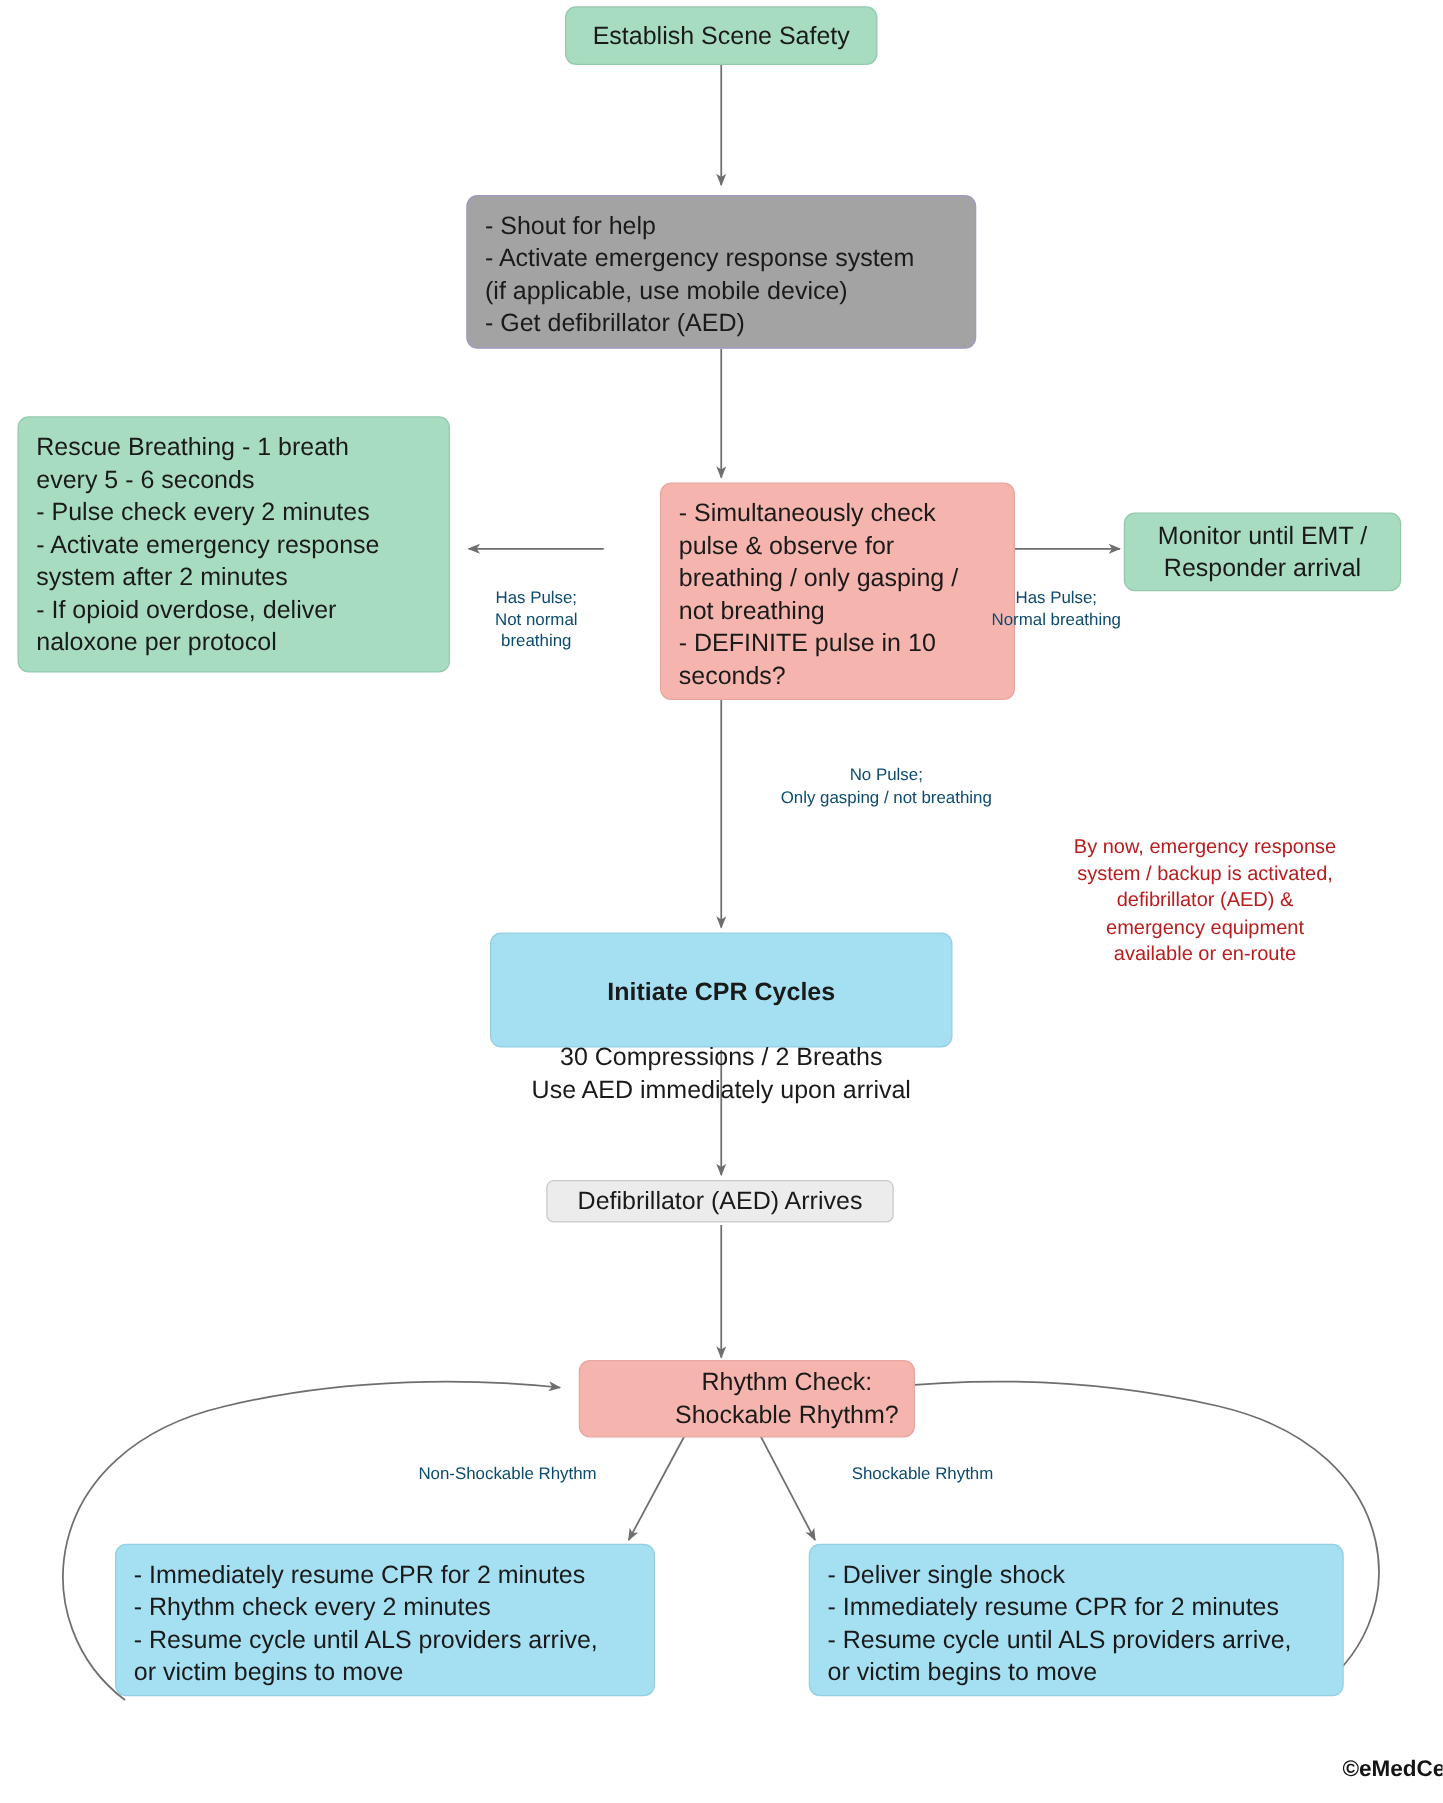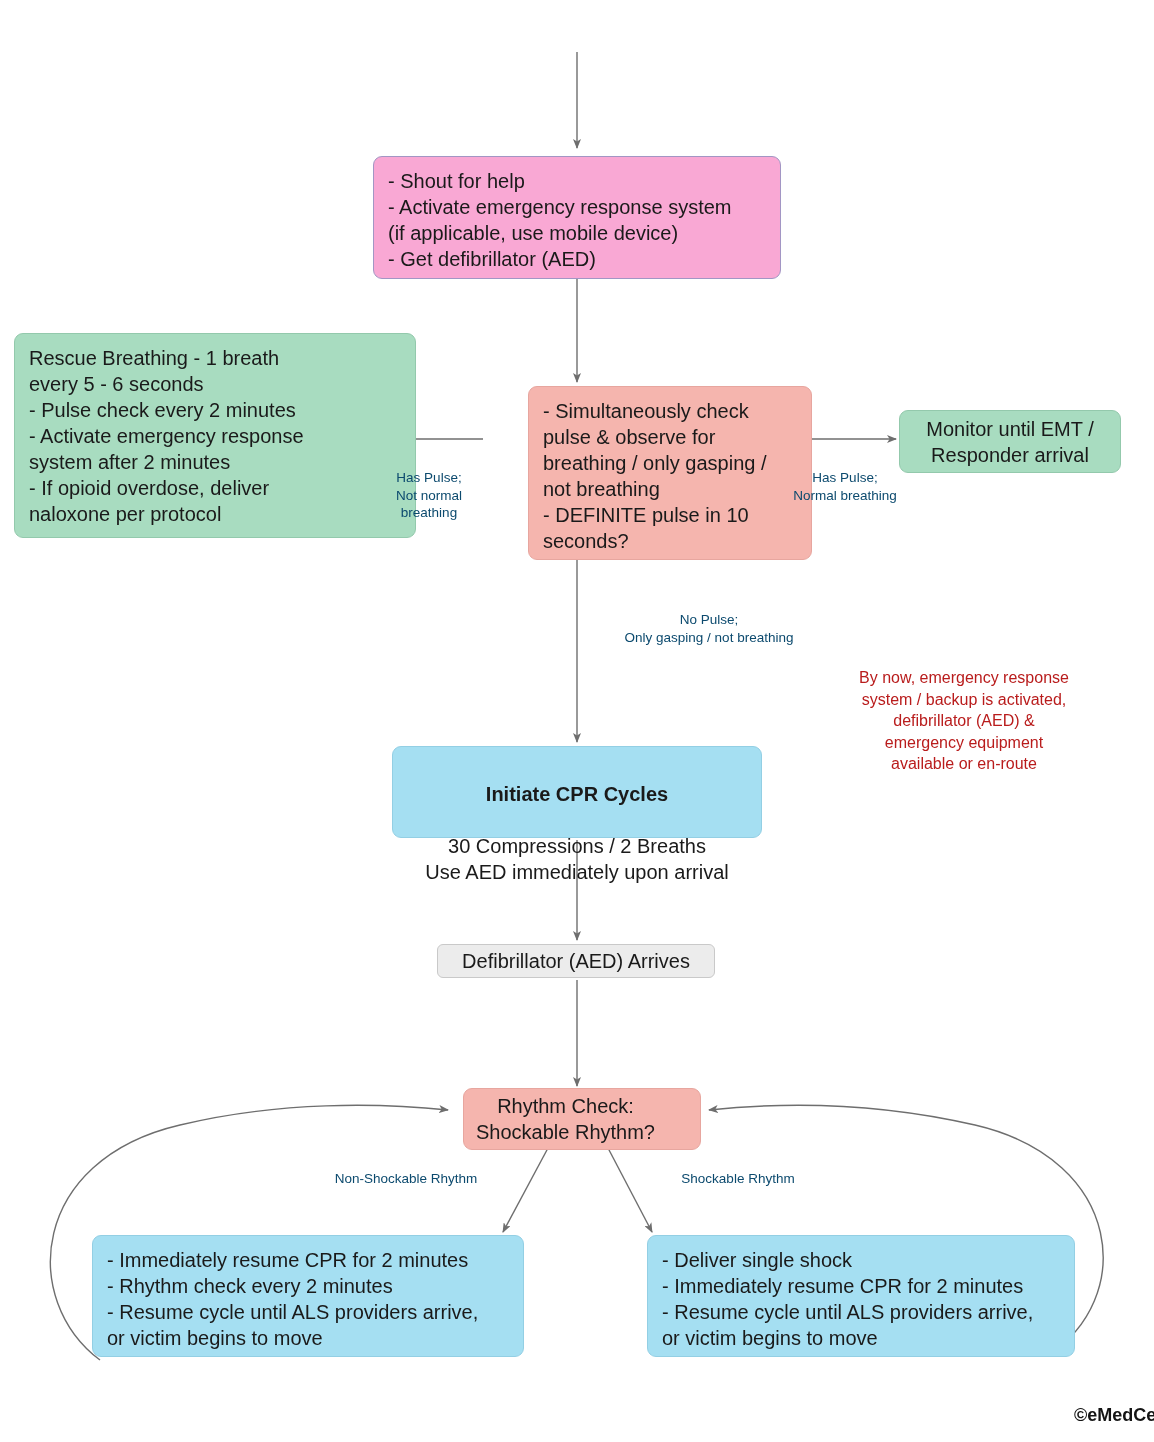--- a/index.html
+++ b/index.html
@@ -31,21 +31,21 @@
     position: absolute;
     border-radius: 9px;
     border: 1px solid rgba(120,120,120,0.55);
     color: #1a1a1a;
     font-size: 20px;
     line-height: 1.30;
     padding: 7px 12px;
     white-space: pre-line;
   }
   .node.green { background: #a8dcc0; border-color: #93c9ac; }
-  .node.purple { background: #f9a8d4; border-color: #a296c4; }
+  .node.purple { background: #a3a3a3; border-color: #a296c4; }
   .node.pink  { background: #f5b5ae; border-color: #e7a69f; }
   .node.blue  { background: #a5dff2; border-color: #93cfe4; }
   .node.gray  { background: #ececec; border-color: #c9c9c9; }
 
   .center { text-align: center; }
   .left { text-align: left; }
 
   .edge-label {
     position: absolute;
     color: #0c4a6e;
@@ -101,27 +101,30 @@
       <line x1="548" y1="1148" x2="503" y2="1232" marker-end="url(#ah)"></line>
 
       <line x1="608" y1="1148" x2="652" y2="1232" marker-end="url(#ah)"></line>
 
       <path d="M 100,1360 C 20,1300 30,1160 180,1125 C 280,1101 380,1103 448,1110" marker-end="url(#ah)"></path>
 
       <path d="M 1048,1355 C 1135,1300 1125,1160 975,1125 C 870,1101 775,1103 709,1110" marker-end="url(#ah)"></path>
     </g>
   </svg>
 
+  <div class="node green center" style="left:452px; top:5px; width:250px; height:47px; display:flex; align-items:center; justify-content:center;">
+    <span>Establish Scene Safety</span>
+  </div>
 
   <div class="node purple left" style="left:373px; top:156px; width:408px; height:123px; padding:11px 14px;">- Shout for help
 - Activate emergency response system
    (if applicable, use mobile device)
 - Get defibrillator (AED)</div>
 
-  <div class="node green left" style="left:14px; top:333px; width:402px; height:205px; padding:11px 14px;">Rescue Breathing - 1 breath
+  <div class="node green left" style="left:14px; top:333px; width:346px; height:205px; padding:11px 14px;">Rescue Breathing - 1 breath
 every 5 - 6 seconds
    - Pulse check every 2 minutes
    - Activate emergency response
      system after 2 minutes
    - If opioid overdose, deliver
      naloxone per protocol</div>
 
   <div class="node pink left" style="left:484px; top:386px; width:284px; height:174px; padding:11px 14px;margin-left:44px;">- Simultaneously check
    pulse &amp; observe for
    breathing / only gasping /
@@ -137,21 +140,21 @@
   <div class="node blue center" style="left:392px; top:746px; width:370px; height:92px; padding:8px 10px;text-align:center;">
     <div class="b">Initiate CPR Cycles</div>
     <div>30 Compressions / 2 Breaths
 Use AED immediately upon arrival</div>
   </div>
 
   <div class="node gray center" style="left:437px; top:944px; width:278px; height:34px; display:flex; align-items:center; justify-content:center; border-radius:6px;">
     <span>Defibrillator (AED) Arrives</span>
   </div>
 
-  <div class="node pink center" style="left:463px; top:1088px; width:238px; height:62px; display:flex; align-items:center; justify-content:flex-start;">
+  <div class="node pink center" style="left:463px; top:1088px; width:269px; height:62px; display:flex; align-items:center; justify-content:flex-end;">
     <span>Rhythm Check:
 Shockable Rhythm?</span>
   </div>
 
   <div class="node blue left" style="left:92px; top:1235px; width:432px; height:122px; padding:11px 14px;">- Immediately resume CPR for 2 minutes
 - Rhythm check every 2 minutes
 - Resume cycle until ALS providers arrive,
    or victim begins to move</div>
 
   <div class="node blue left" style="left:621px; top:1235px; width:428px; height:122px; padding:11px 14px;margin-left:26px;">- Deliver single shock

